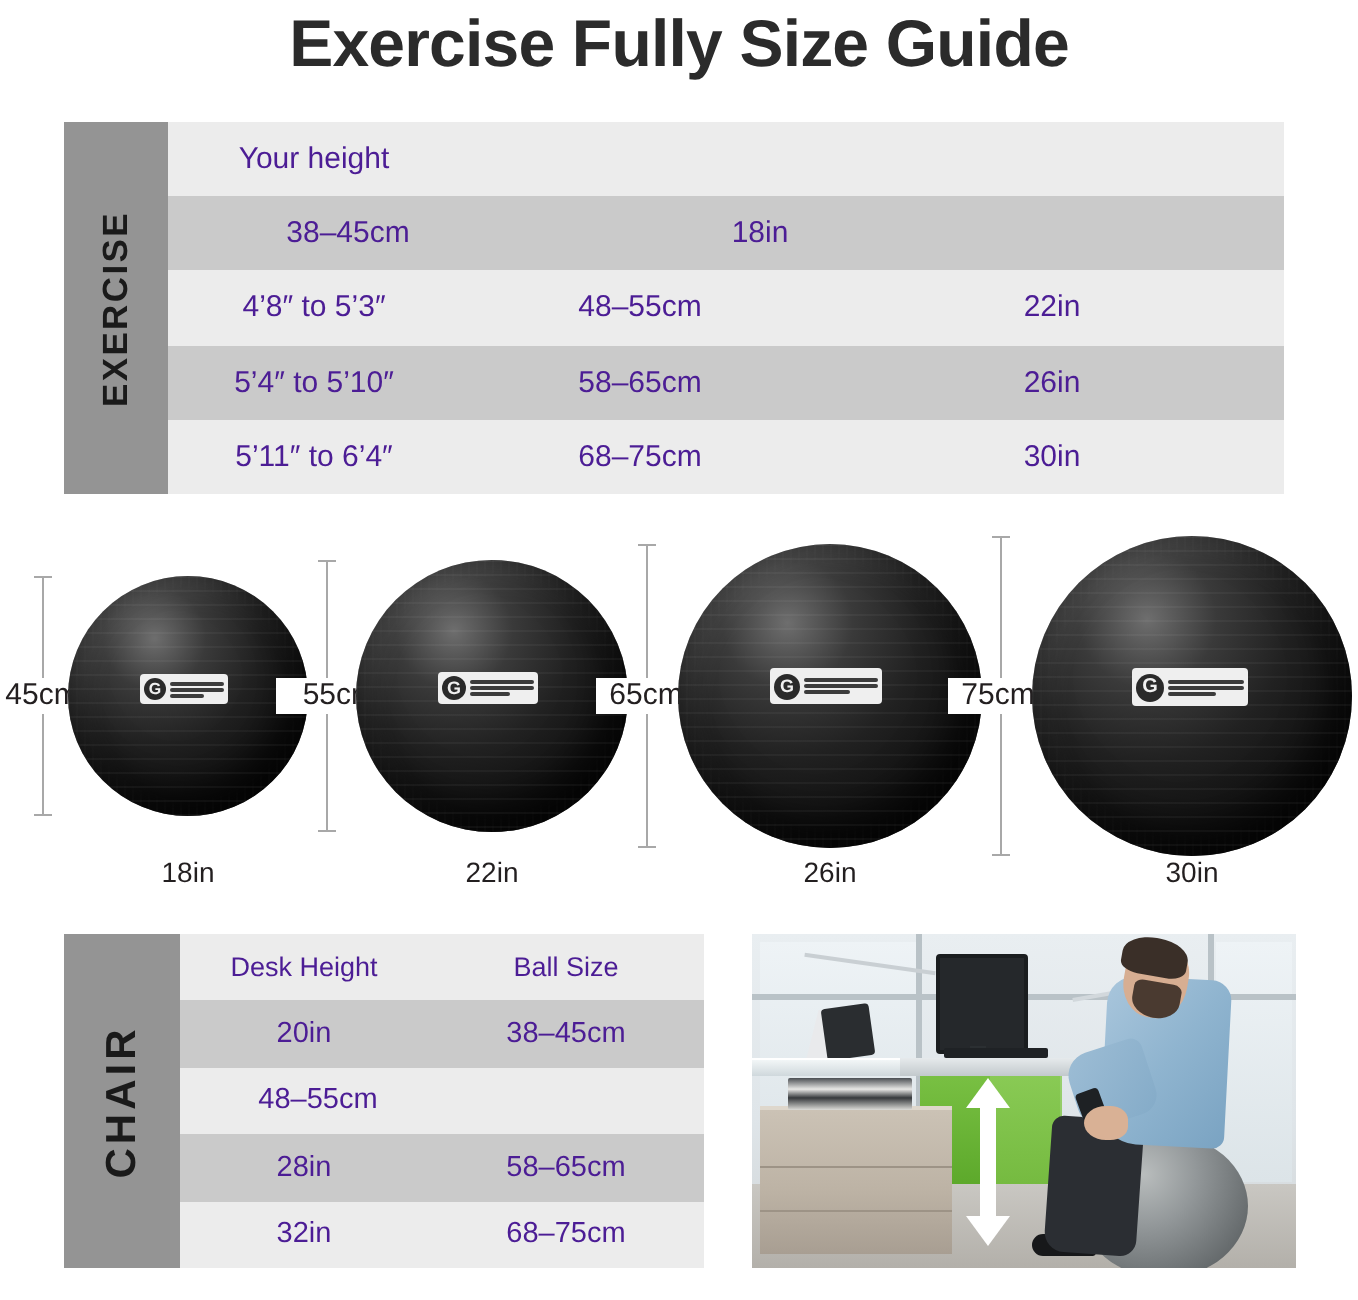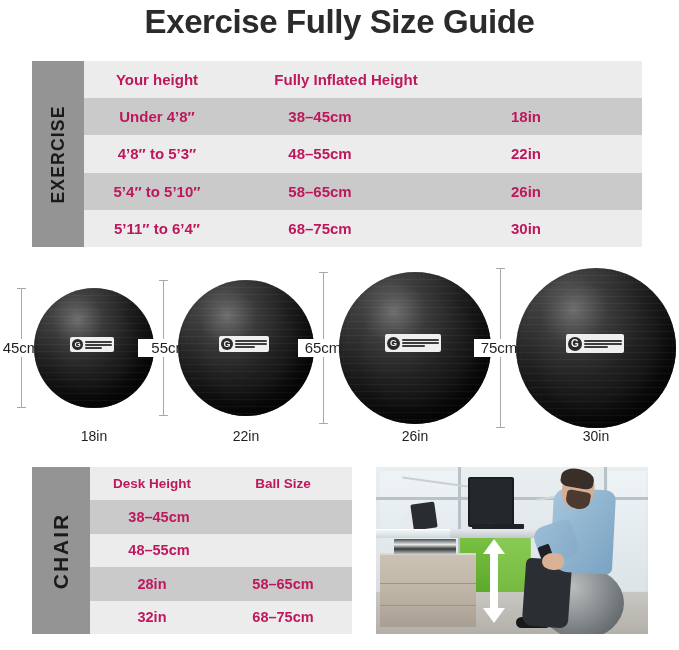--- a/index.html
+++ b/index.html
@@ -45,24 +45,23 @@
     color: #1a1a1a;
     letter-spacing: 1.2px;
   }
   .grid { flex: 1 1 auto; display: flex; flex-direction: column; }
   .grid-row { display: flex; align-items: center; }
   .grid-row.hdr { background: #ececec; }
   .grid-row.odd { background: #cacaca; }
   .grid-row.even { background: #ececec; }
   .cell {
     text-align: center;
-    color: #be185d;
+    color: #4c1d95;
     padding: 0 2px;
     box-sizing: border-box;
-    font-weight: bold;
   }
   .cell.hdr-cell { font-size: 14.5px; }
 
   
   #exercise-table { left: 32px; top: 61px; width: 610px; height: 186px; }
   #exercise-table .side-label { width: 52px; }
   #exercise-table .side-label span { font-size: 17.5px; }
   #exercise-table .grid-row { height: 37.2px; }
   #exercise-table .c0 { width: 146px; }
   #exercise-table .c1 { width: 180px; }
@@ -347,25 +346,23 @@
 <div class="page-title">Exercise Fully Size Guide</div>
 
 <div class="table-block" id="exercise-table">
   <div class="side-label">
     <span>EXERCISE</span>
   </div>
   <div class="grid">
 
     <div class="grid-row hdr">
       <div class="cell hdr-cell c0">Your height</div>
-      <div class="cell hdr-cell c2">Fully Inflated Height</div>
     </div>
 
     <div class="grid-row odd">
-      <div class="cell c0">Under 4’8″</div>
       <div class="cell c1">38–45cm</div>
       <div class="cell c2">18in</div>
     </div>
 
     <div class="grid-row even">
       <div class="cell c0">4’8″ to 5’3″</div>
       <div class="cell c1">48–55cm</div>
       <div class="cell c2">22in</div>
     </div>
 
@@ -475,20 +472,21 @@
   <div class="grid">
 
     <div class="grid-row hdr">
       <div class="cell hdr-cell c0">Desk Height</div>
       <div class="cell hdr-cell c1">
         <div>Ball Size</div>
       </div>
     </div>
 
     <div class="grid-row odd">
+      <div class="cell c0">20in</div>
       <div class="cell c1">38–45cm</div>
     </div>
 
     <div class="grid-row even">
       <div class="cell c1">48–55cm</div>
     </div>
 
     <div class="grid-row odd">
       <div class="cell c0">28in</div>
       <div class="cell c1">58–65cm</div>

